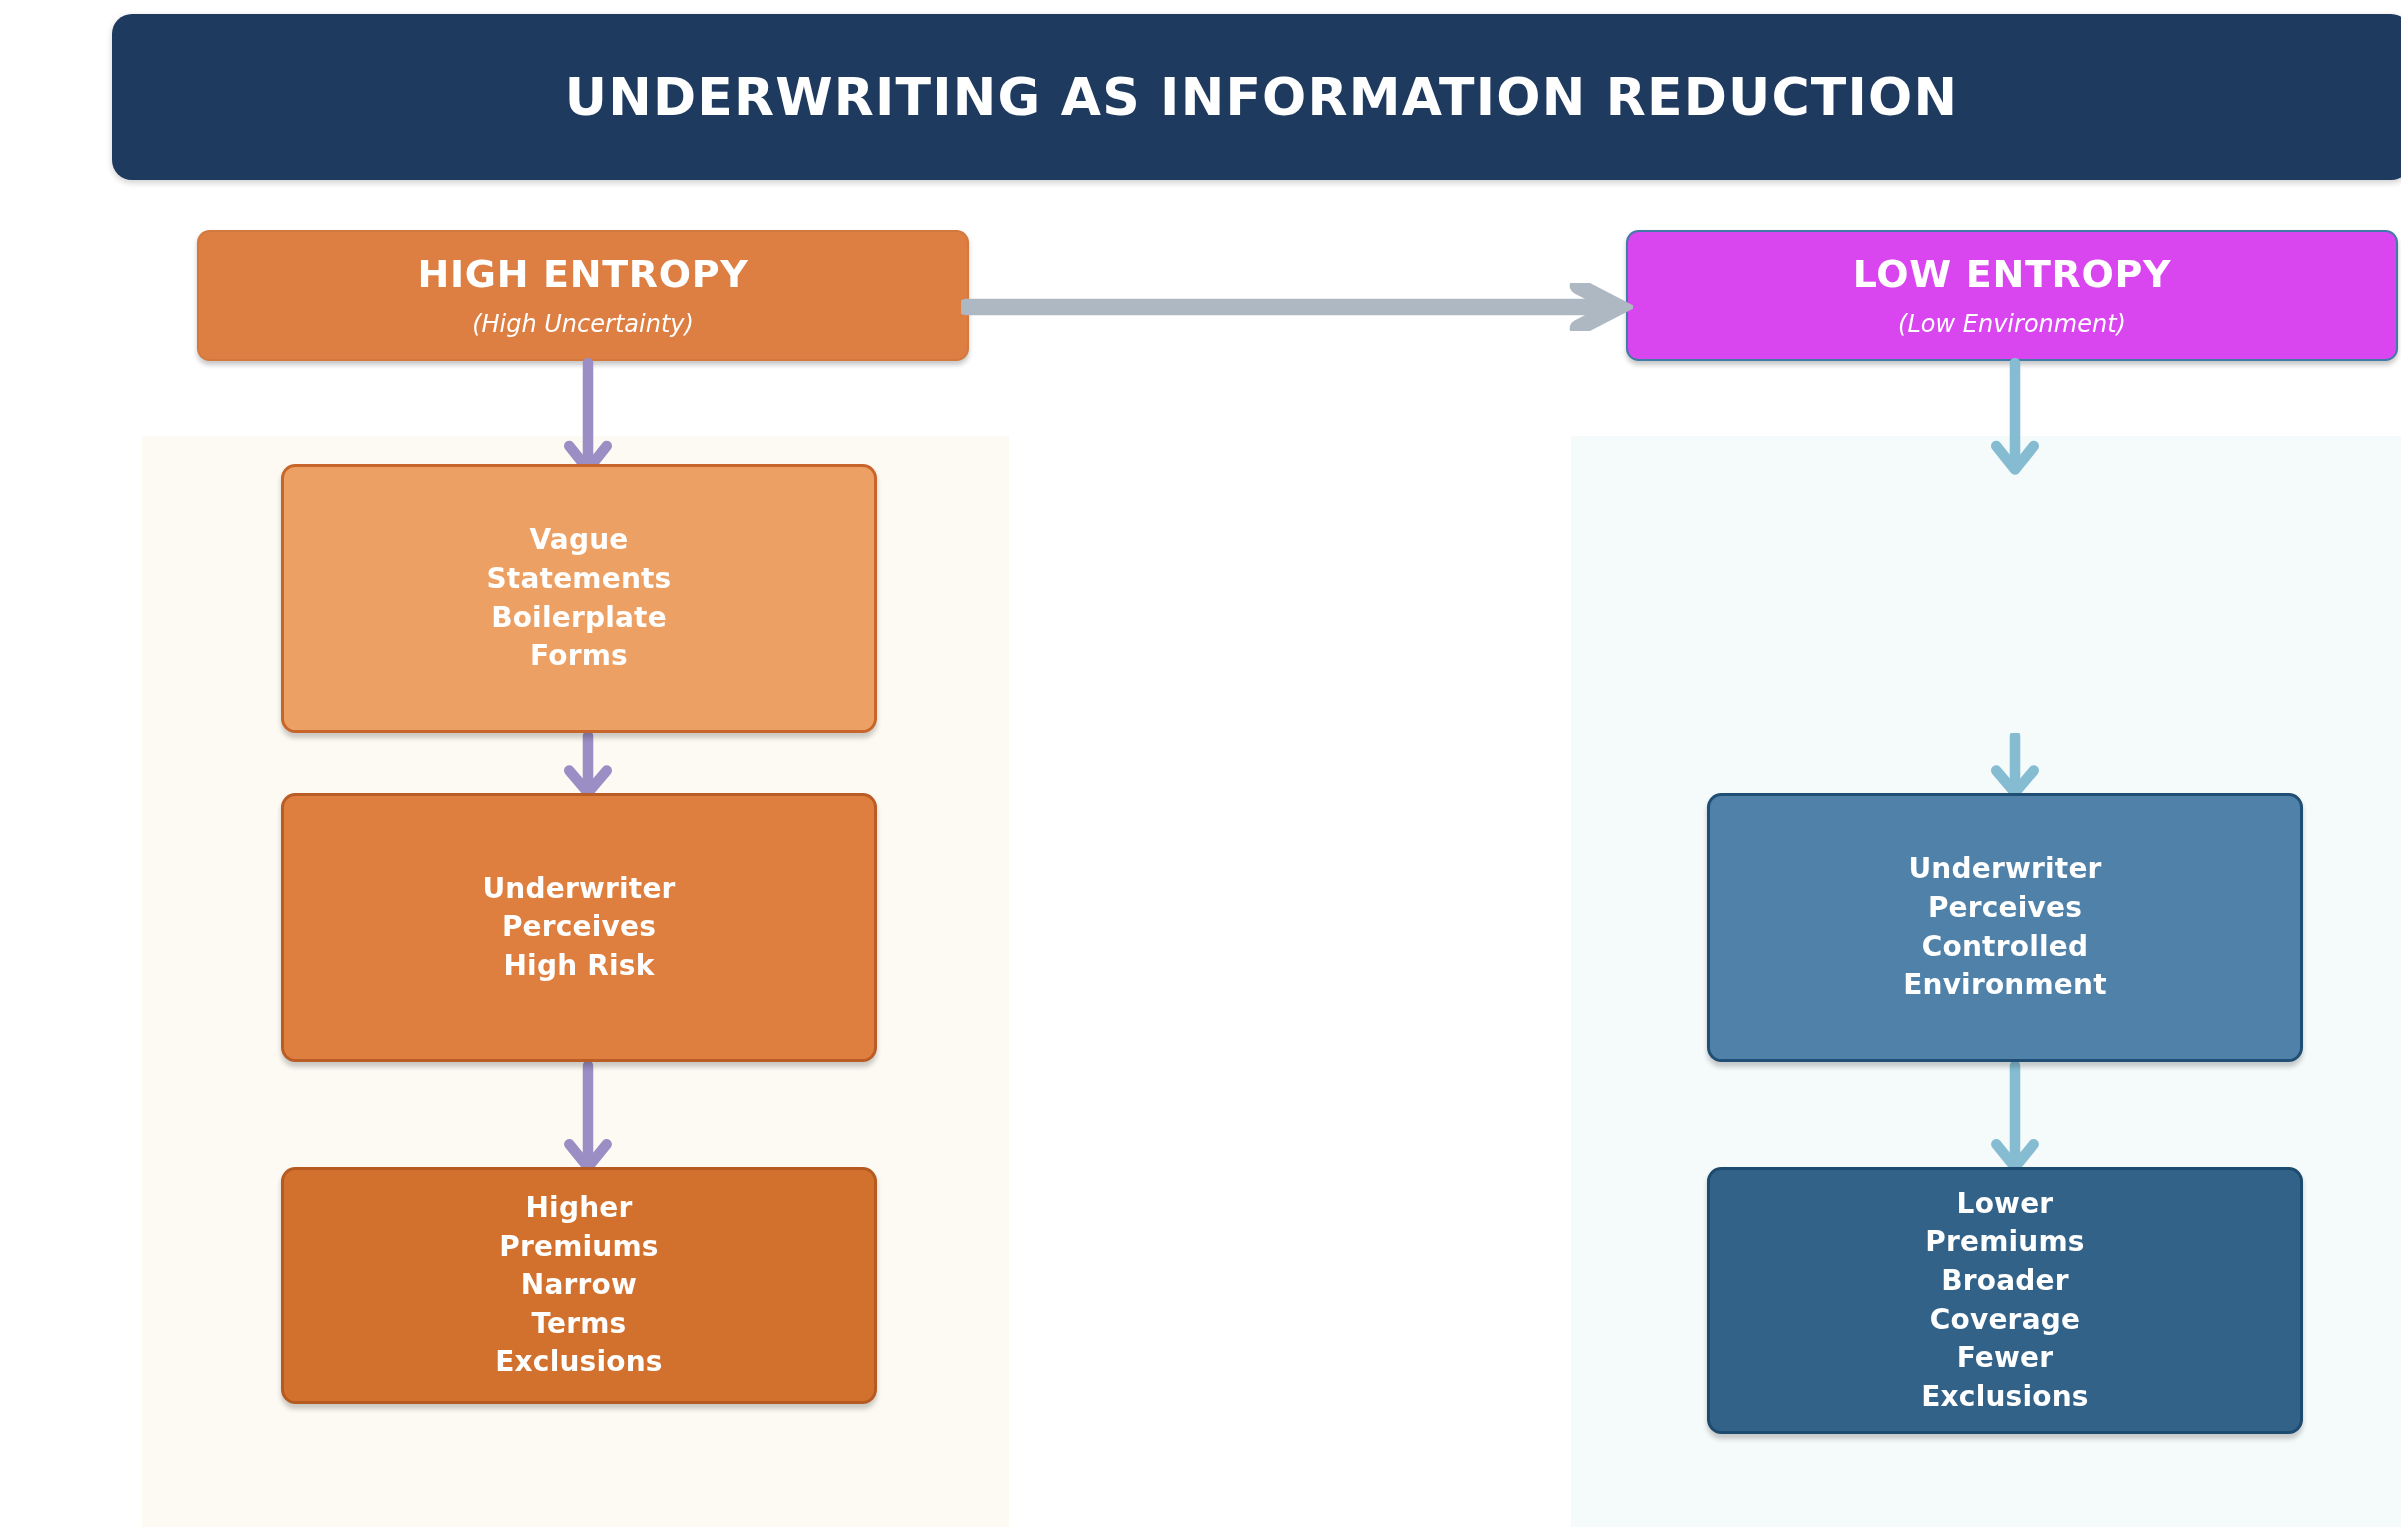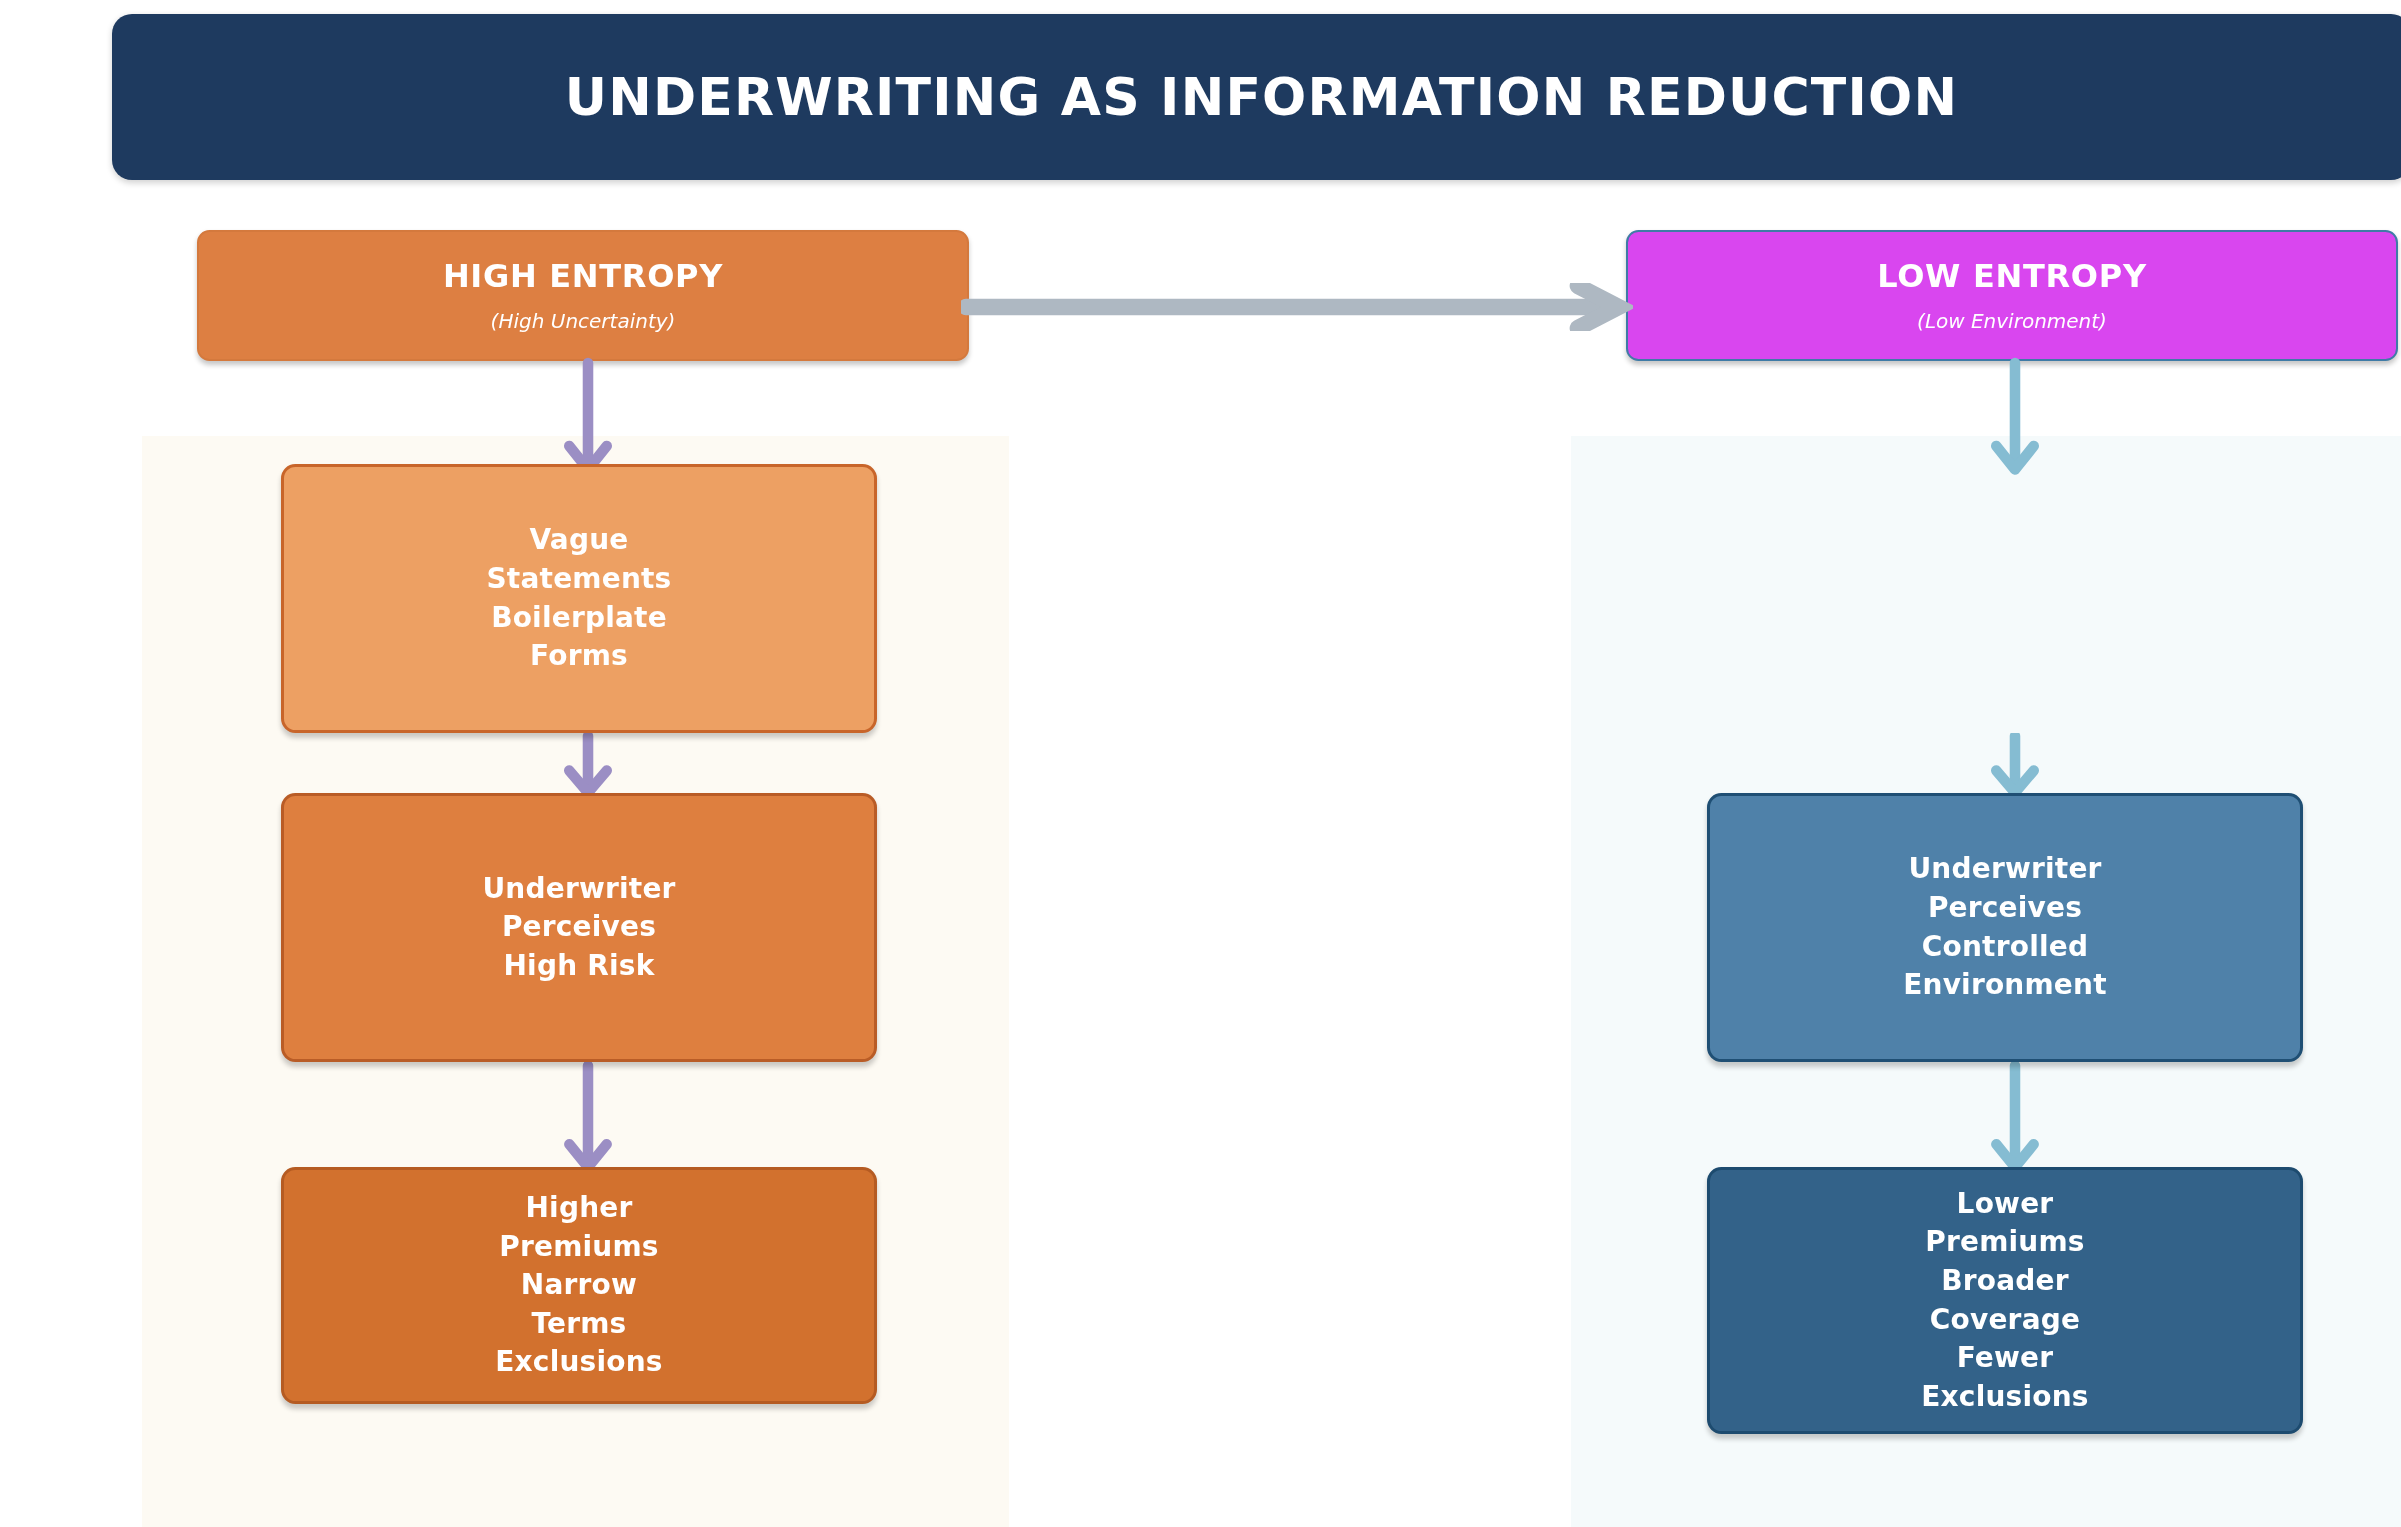--- a/index.html
+++ b/index.html
@@ -33,25 +33,25 @@
   
   .header-box{
     position:absolute;top:230px;width:768px;height:127px;
     border-radius:12.5px;
     display:flex;flex-direction:column;align-items:center;justify-content:center;
     box-shadow:0 3.4px 5.3px rgba(0,0,0,.22);
   }
   #header-left {left:197px; background:#dd7f42;border:2.4px solid #d4793d;}
   #header-right{left:1626px;background:#d946ef;border:2.4px solid #3f7ba6;}
   .header-title{
-    color:#ffffff;font-size:32px;font-weight:700;letter-spacing:0.7px;
+    color:#ffffff;font-size:38px;font-weight:700;letter-spacing:0.7px;
     line-height:1;margin-bottom:19px;
   }
   .header-sub{
-    color:#ffffff;font-size:20px;font-style:italic;font-weight:400;line-height:1;
+    color:#ffffff;font-size:24px;font-style:italic;font-weight:400;line-height:1;
   }
 
   
   .flow-box{
     position:absolute;width:596px;border-radius:14.4px;
     display:flex;align-items:center;justify-content:center;
     box-shadow:0 4.3px 4.8px rgba(0,0,0,.20);
     box-sizing:border-box;
   }
   .flow-label{

